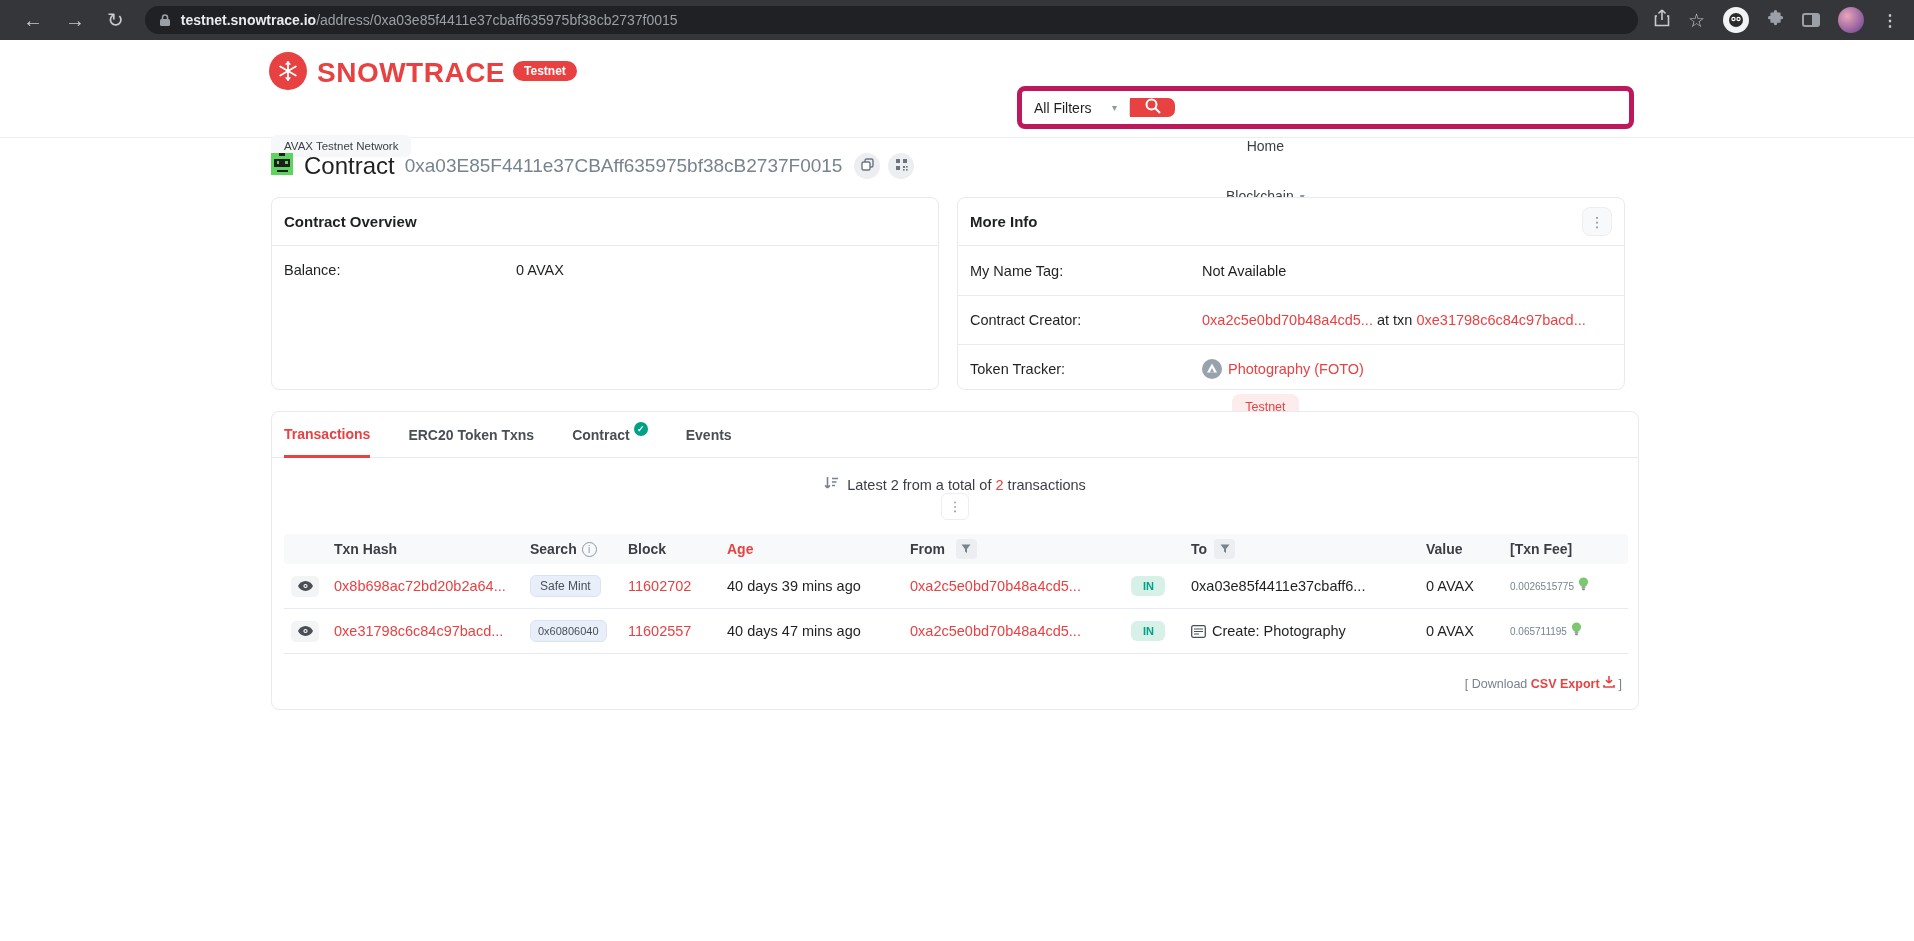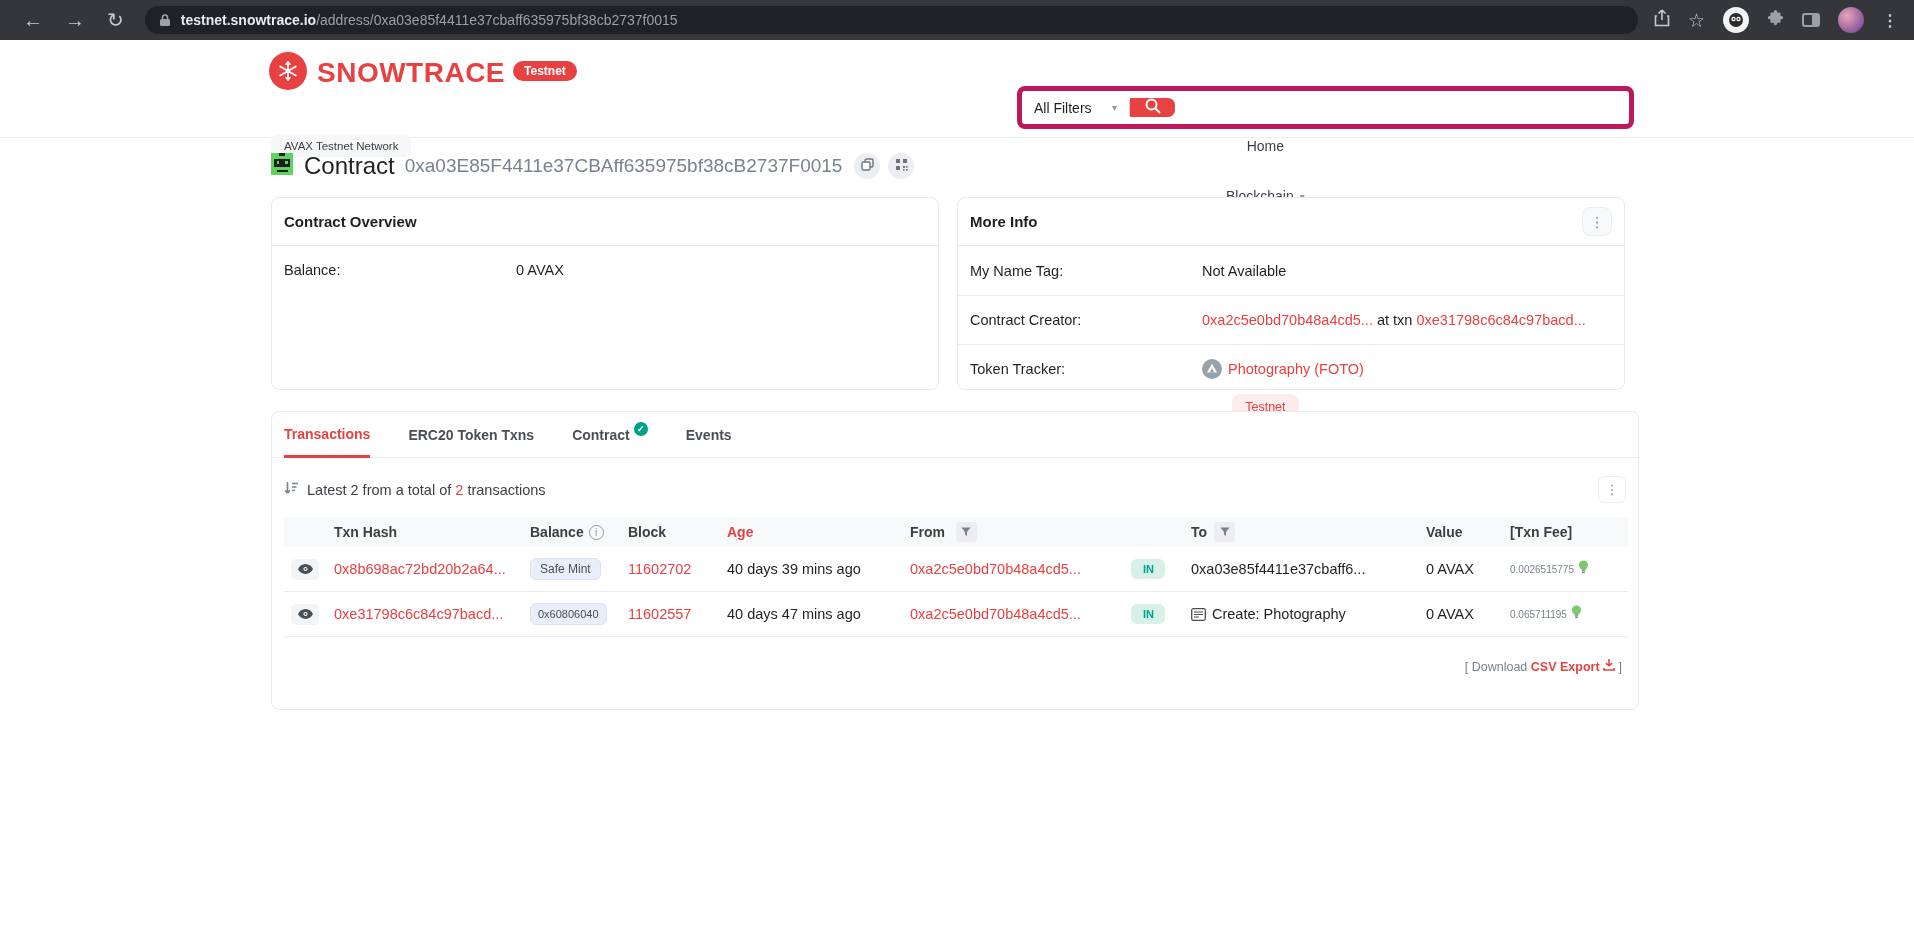--- a/index.html
+++ b/index.html
@@ -78,21 +78,21 @@
   .tab-row { height:46px; border-bottom:1px solid #e7eaf3; display:flex; align-items:stretch;
     padding:0 12px; gap:38px; }
   .tab { display:flex; align-items:center; font-size:14px; font-weight:700; color:#4a4f55;
     cursor:pointer; position:relative; }
   .tab.active { color:#e84142; border-bottom:3px solid #e84142; margin-bottom:-1px; }
   .check-badge { width:14px; height:14px; border-radius:50%; background:#00a186; color:#fff;
     font-size:9px; display:flex; align-items:center; justify-content:center;
     margin-left:4px; transform:translateY(-6px); }
 
   .tx-body { padding:12px; }
-  .summary-row { display:flex; align-items:center; justify-content:space-between; margin:6px 0 14px; }
+  .summary-row { display:flex; align-items:center; justify-content:space-between; margin:6px 0 14px;flex-direction:column; }
   .summary-left { display:flex; align-items:center; gap:8px; font-size:14.5px; color:#3b3f45; }
   .red-count { color:#e84142; }
   .kebab-btn-sm { width:28px; height:27px; border:1px solid #eceef1; background:#fff; border-radius:6px;
     color:#77838f; font-size:13px; line-height:1; cursor:pointer; }
 
   .tx-table { width:1344px; }
   .thead { display:flex; align-items:center; height:30px; background:#f8f9fa; border-radius:4px;
     font-size:14px; font-weight:700; color:#3b3f45; }
   .trow { display:flex; align-items:center; height:45px; border-bottom:1px solid #e7eaf3; font-size:14.5px; color:#1e2022; }
   .c-eye { width:42px; flex:none; display:flex; justify-content:center; }
@@ -331,21 +331,21 @@
           </span>
         </div>
         <button class="kebab-btn-sm">⋮</button>
       </div>
 
       <div class="tx-table">
         <div class="thead">
           <span class="c-eye"></span>
           <span class="c-hash">Txn Hash</span>
           <span class="c-method">
-            <span>Balance</span>
+            <span>Search</span>
             <span class="info-ico">i</span>
           </span>
           <span class="c-block">Block</span>
           <span class="c-age th-red">Age</span>
           <span class="c-from">
             <span>From</span>
             <span class="funnel-pill">
               <svg width="10" height="10" viewBox="0 0 10 10">
                   <path d="M0.5 0.5h9L6 5v4L4 7.5V5z" fill="#77838f"></path>
                 </svg>

